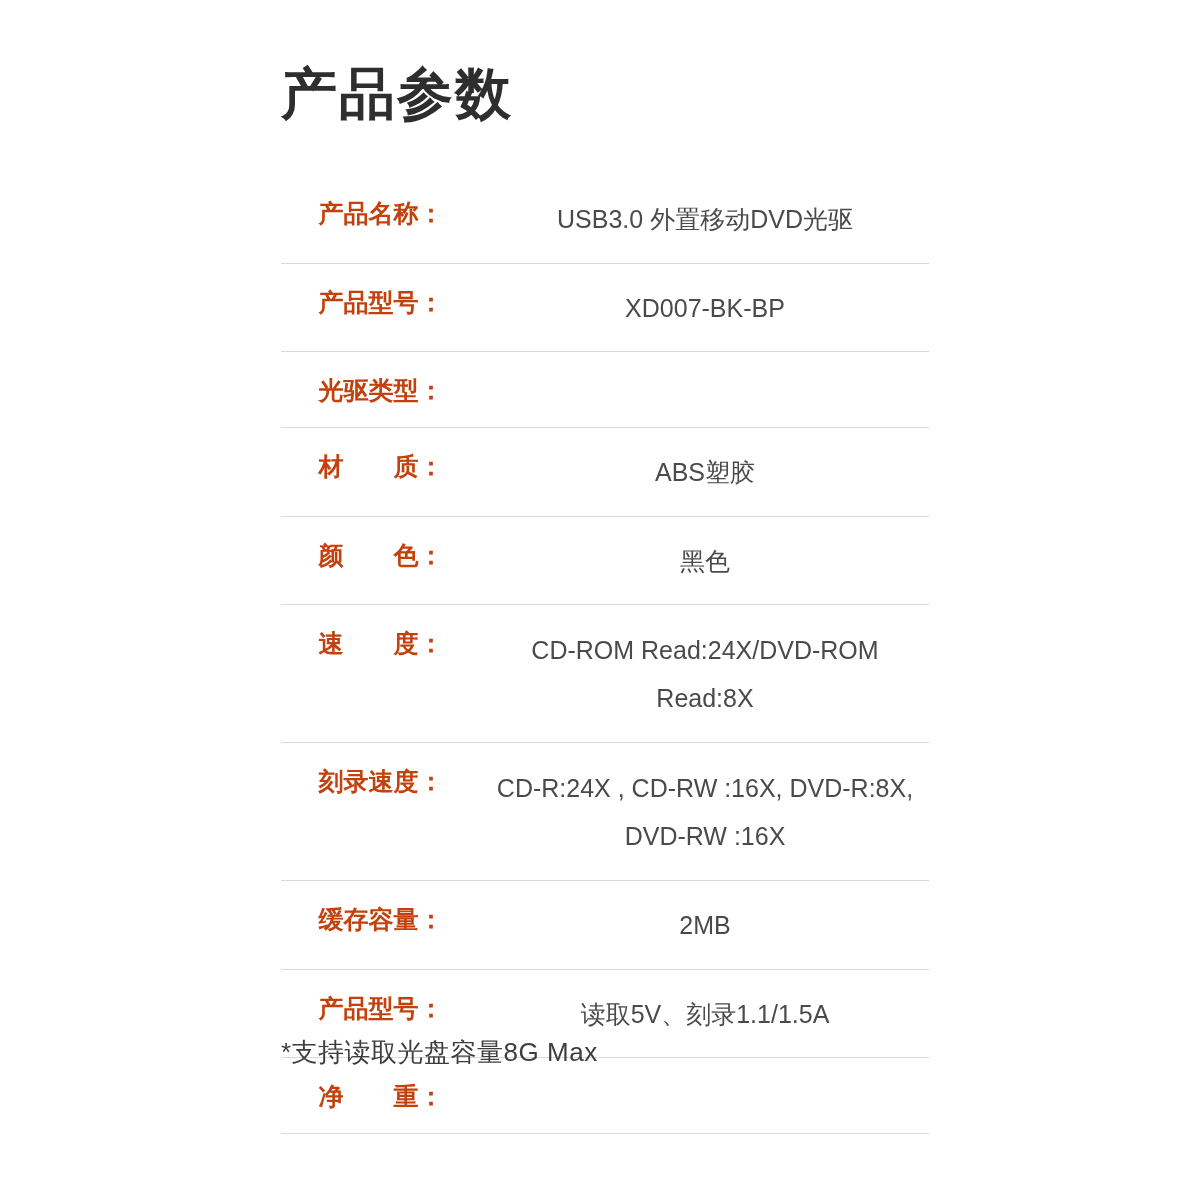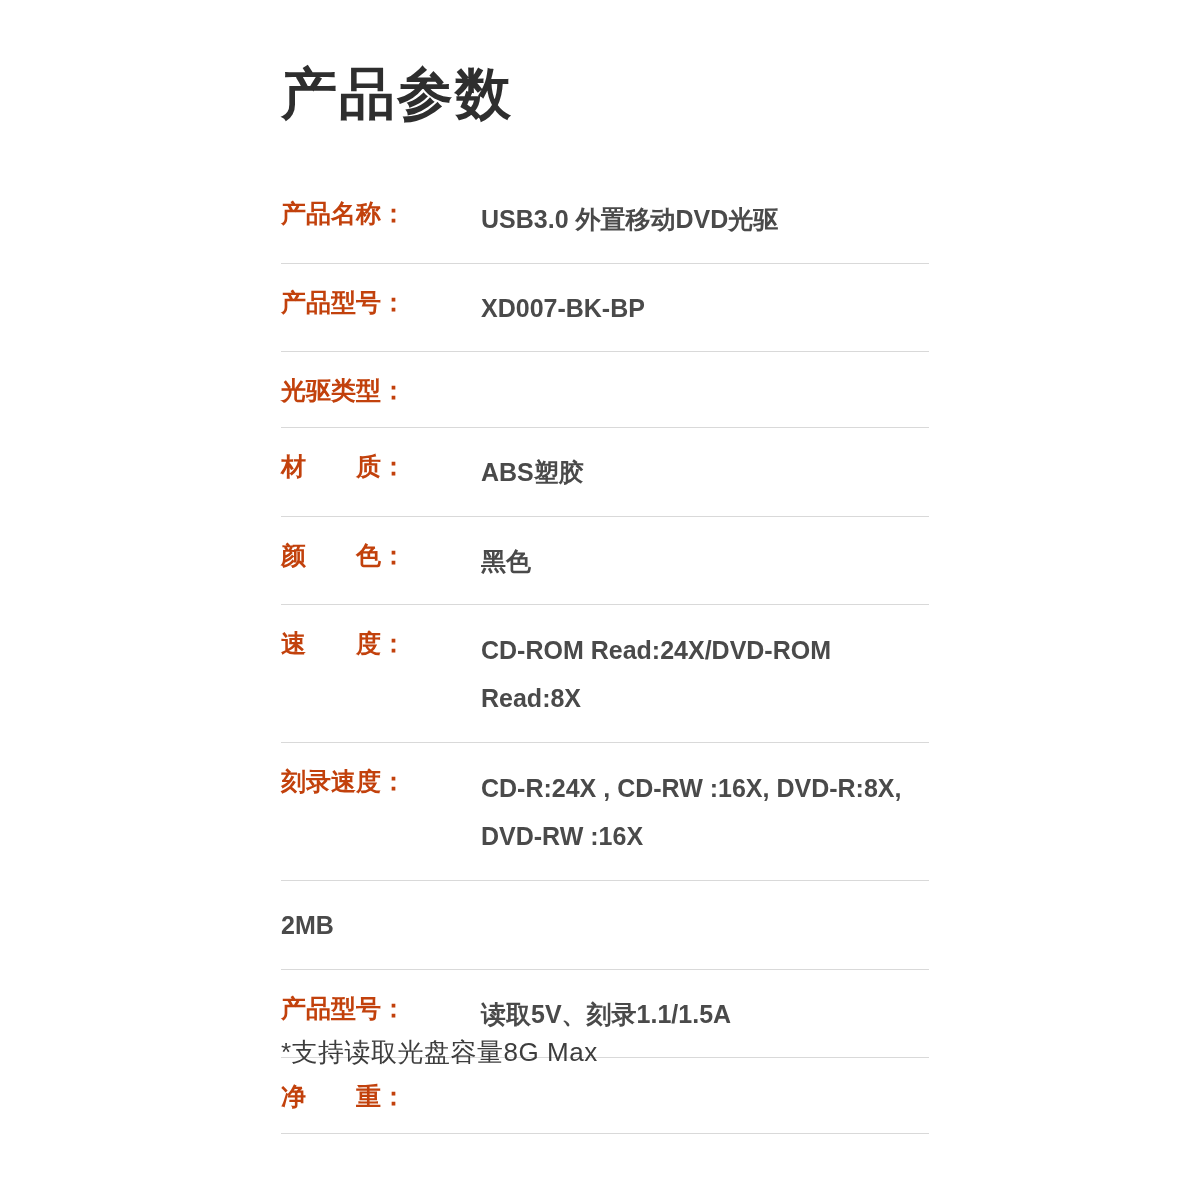--- a/index.html
+++ b/index.html
@@ -12,20 +12,21 @@
     background: #ffffff;
     font-family: "Liberation Sans", sans-serif;
     color: #3f3f3f;
     -webkit-font-smoothing: antialiased;
   }
   .page {
     position: relative;
     width: 1016px;
     height: 1200px;
     box-sizing: border-box;
+    text-align: center;
   }
   .spec-title {
     position: absolute;
     left: 281px;
     top: 62px;
     font-size: 56px;
     font-weight: bold;
     letter-spacing: 2px;
     color: #2e2e2e;
     line-height: 1.15;
@@ -50,21 +51,21 @@
     font-weight: bold;
     color: #c2410c;
     padding-top: 22px;
     padding-bottom: 20px;
     white-space: pre;
     letter-spacing: 0px;
   }
   .spec-row .value {
     flex: 1 1 auto;
     font-size: 25px;
-    font-weight: bold;
+    font-weight: normal;
     color: #4a4a4a;
     padding-top: 22px;
     padding-bottom: 20px;
     line-height: 1.82;
     word-break: break-word;
   }
   .spec-row.tall .value {
     line-height: 1.9;
   }
   .footnote {
@@ -114,20 +115,21 @@
       <div class="label">速　　度：</div>
       <div class="value">CD-ROM Read:24X/DVD-ROM Read:8X</div>
     </div>
 
     <div class="spec-row tall">
       <div class="label">刻录速度：</div>
       <div class="value"> CD-R:24X , CD-RW :16X, DVD-R:8X, DVD-RW :16X</div>
     </div>
 
     <div class="spec-row">
+      <div class="label">缓存容量：</div>
       <div class="value">2MB</div>
     </div>
 
     <div class="spec-row">
       <div class="label">产品型号：</div>
       <div class="value">读取5V、刻录1.1/1.5A</div>
     </div>
 
     <div class="spec-row">
       <div class="label">净　　重：</div>

